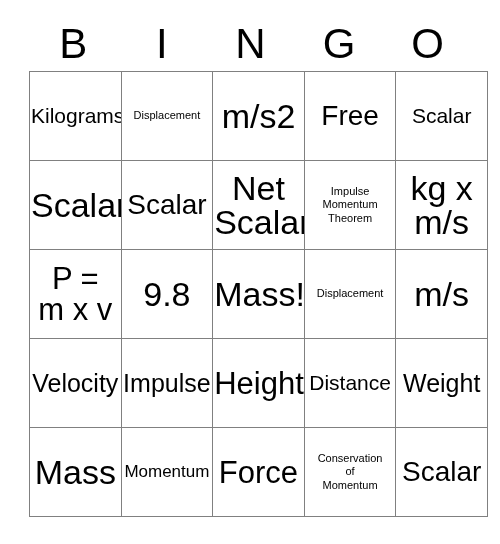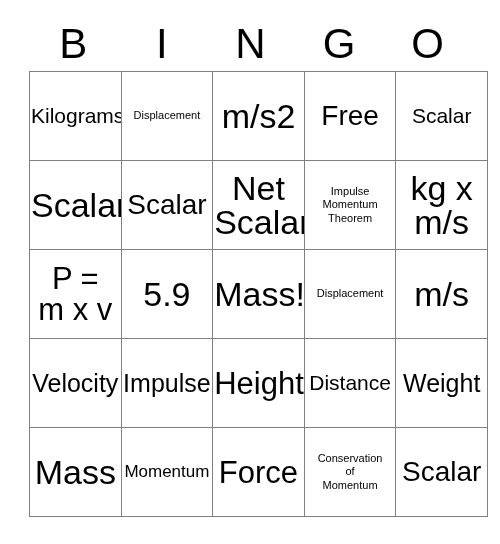--- a/index.html
+++ b/index.html
@@ -123,21 +123,21 @@
             <span class="cell-text fs-3xl">kg x
 m/s</span>
           </td>
       </tr>
       <tr>
         <td>
             <span class="cell-text fs-2xl">P =
 m x v</span>
           </td>
         <td>
-            <span class="cell-text fs-3xl">5.9</span>
+            <span class="cell-text fs-3xl">9.8</span>
           </td>
         <td>
             <span class="cell-text fs-3xl">Mass!</span>
           </td>
         <td>
             <span class="cell-text fs-xs">Displacement</span>
           </td>
         <td>
             <span class="cell-text fs-3xl">m/s</span>
           </td>

